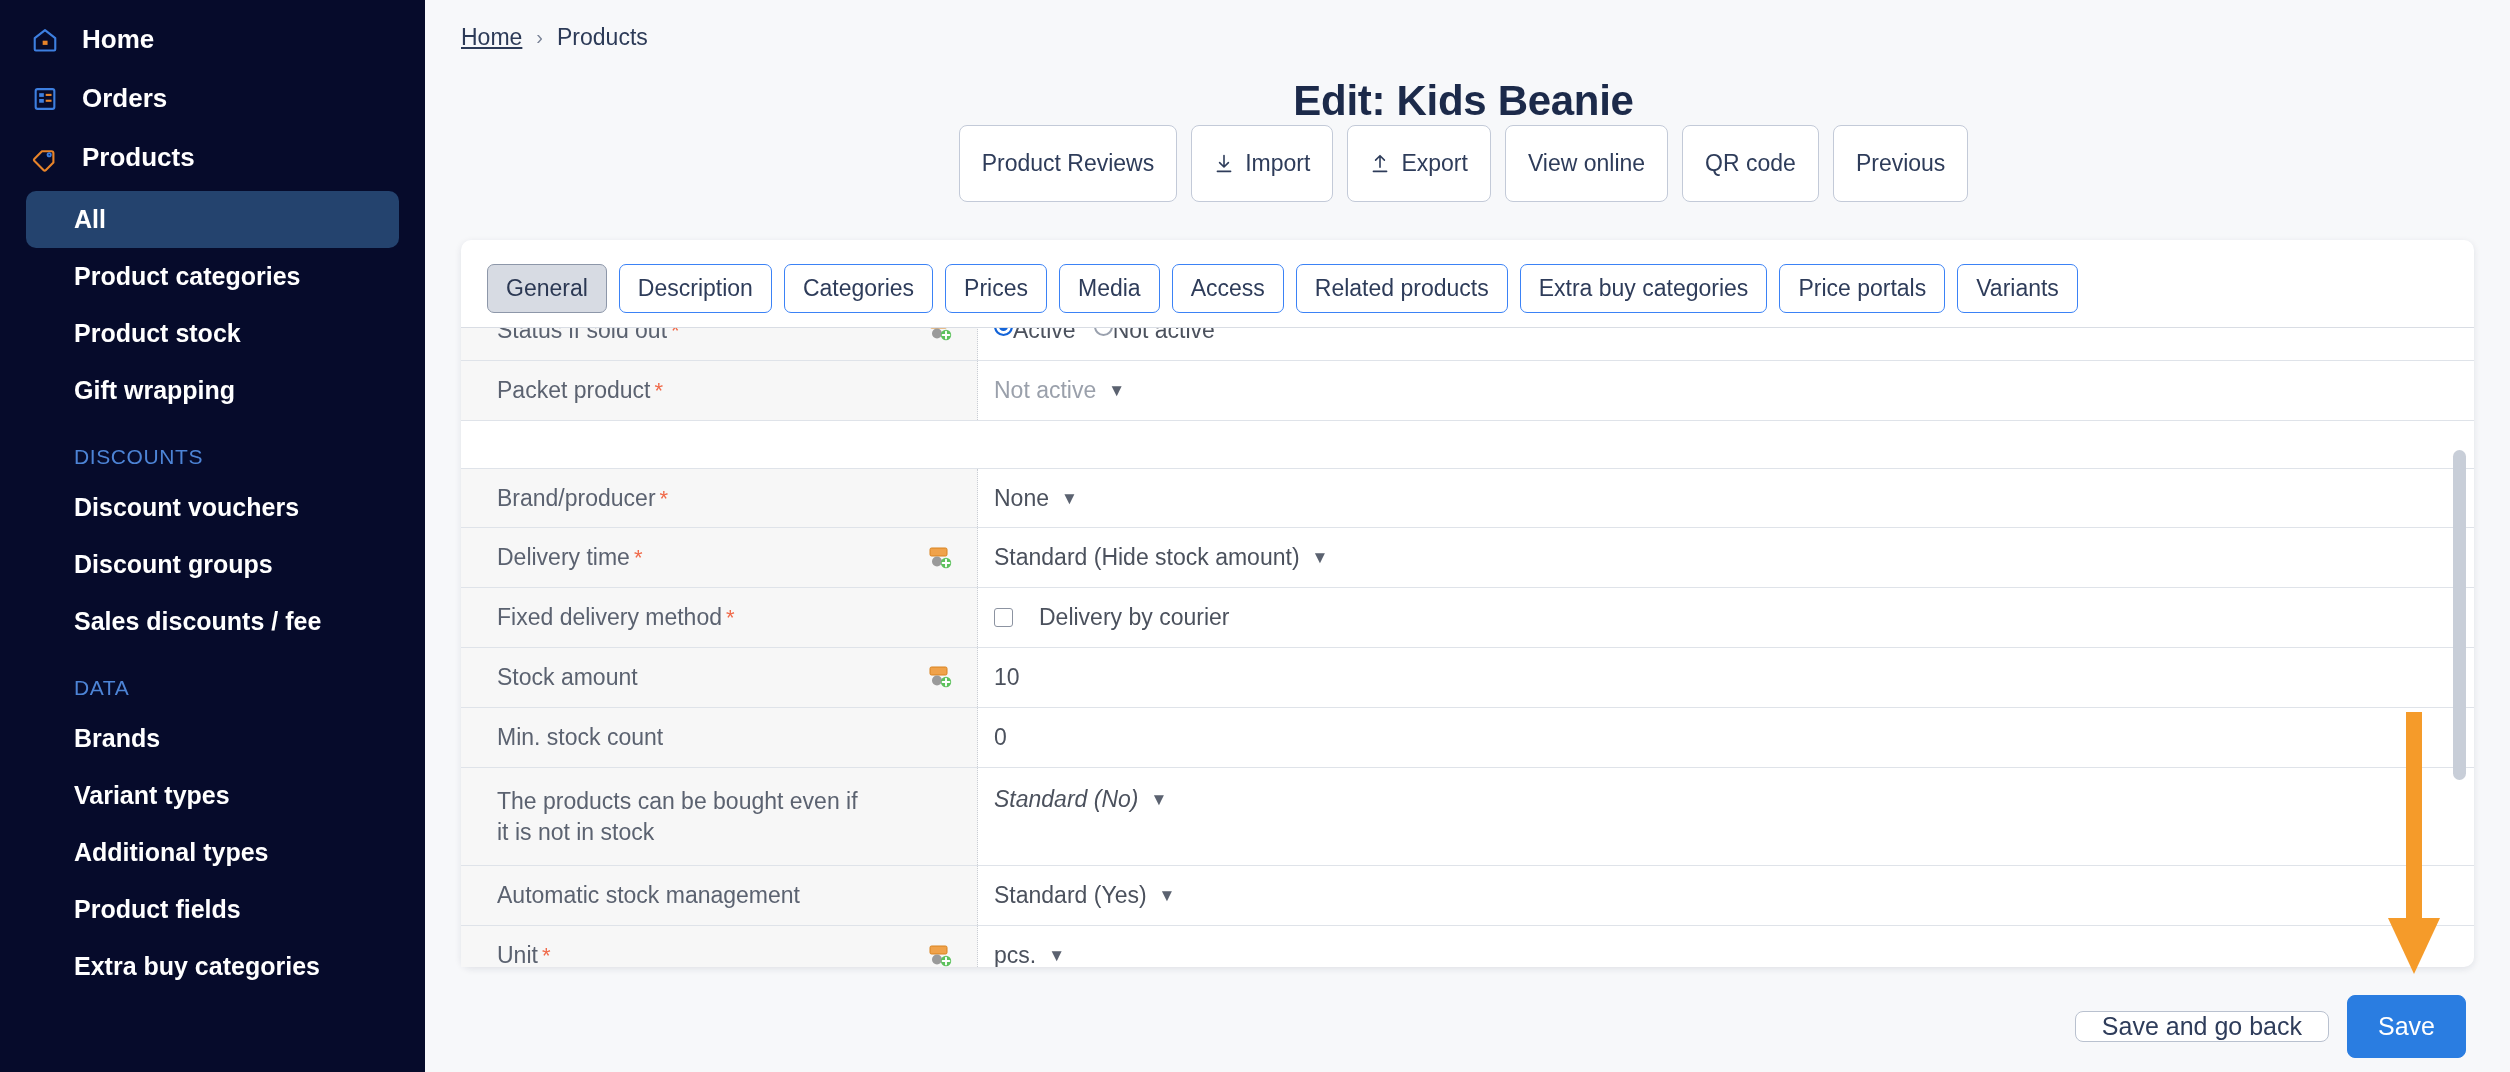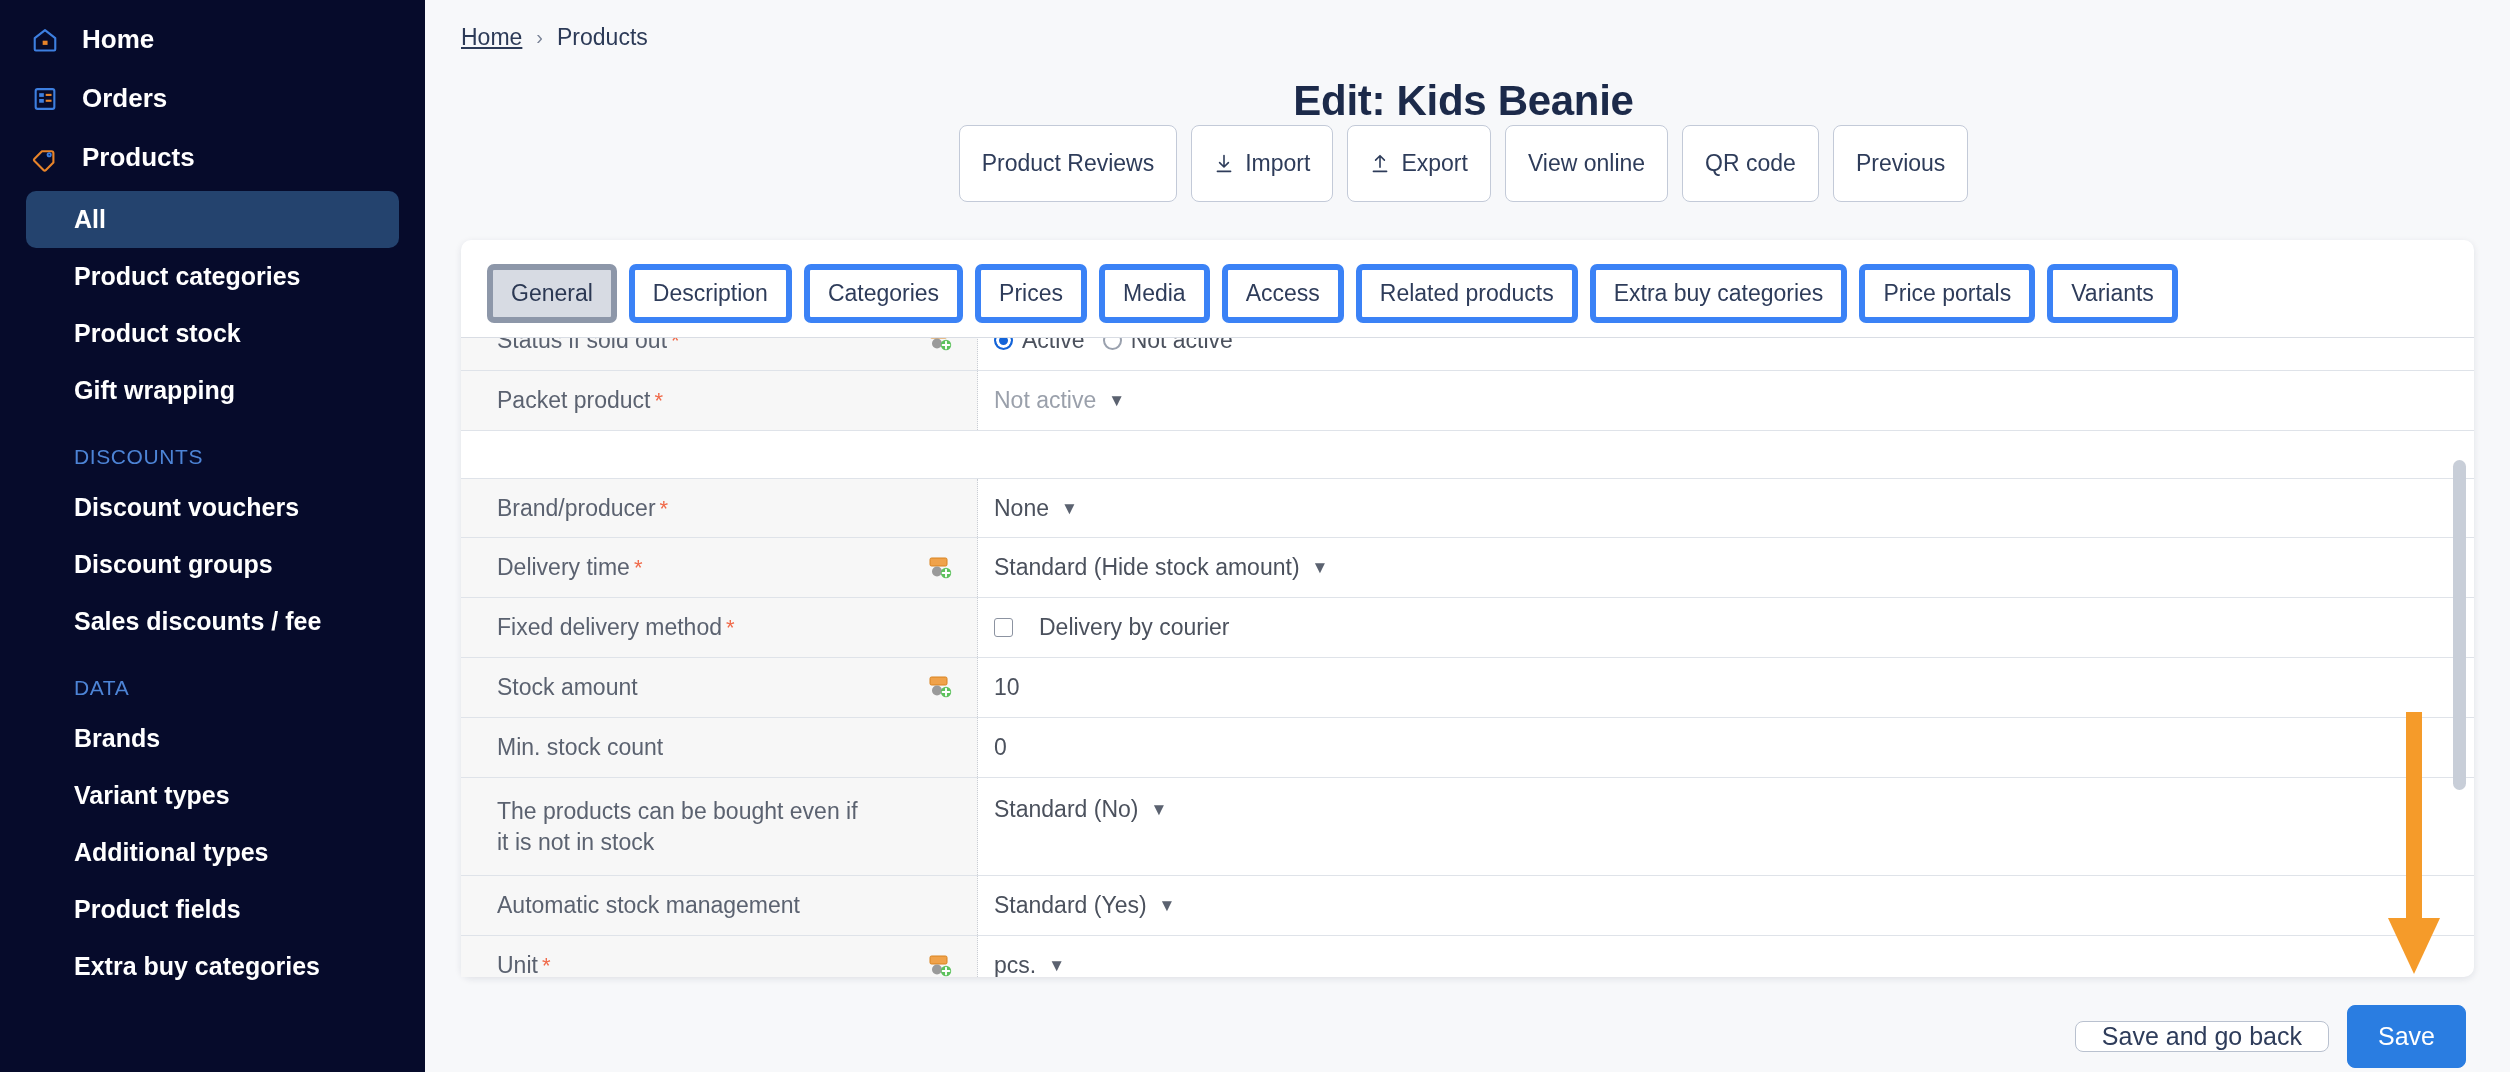--- a/index.html
+++ b/index.html
@@ -116,21 +116,21 @@
     box-shadow: 0 2px 7px rgba(20,30,60,0.10);
     position: relative;
   }
   .tabbar {
     display: flex;
     gap: 12px;
     padding: 24px 26px 14px 26px;
     flex-wrap: nowrap;
   }
   .tab {
-    border: 6px solid #3b82f6;
+    border: 1px solid #3b82f6;
     border-radius: 7px;
     background: #ffffff;
     color: #2e3c5a;
     font-size: 23px;
     padding: 10px 18px;
     cursor: pointer;
     white-space: nowrap;
     font-family: "Liberation Sans", sans-serif;
   }
   .tab.active {
@@ -172,21 +172,21 @@
     padding: 14px 22px 14px 16px;
     display: flex;
     align-items: center;
     color: #4b515d;
     font-size: 23px;
   }
   .fvalue.muted { color: #9aa0ab; }
   .select-val { display: flex; align-items: center; gap: 12px; cursor: pointer; }
   .chev { font-size: 17px; color: #5b6270; line-height: 1; }
   .radio-group { display: flex; align-items: center; gap: 18px; }
-  .radio-opt { display: flex; align-items: center; gap: 9px; cursor: pointer; }
+  .radio-opt { display: flex; align-items: flex-start; cursor: pointer; }
   .radio {
     width: 19px; height: 19px; border-radius: 50%;
     border: 2px solid #9aa1ae; background:#fff;
     display:inline-block; position: relative; flex:0 0 19px;
   }
   .radio.checked { border-color: #1464d8; background: #1464d8; box-shadow: inset 0 0 0 3px #ffffff; }
   .cbox-opt { display: flex; align-items: center; gap: 26px; cursor: pointer; }
   .cbox {
     width: 19px; height: 19px; border: 1.5px solid #8c93a1;
     border-radius: 3px; background:#fff; flex:0 0 19px;
@@ -501,21 +501,21 @@
             <div class="flabel">
               <span>Min. stock count</span>
             </div>
             <div class="fvalue">0</div>
           </div>
 
           <div class="frow">
             <div class="flabel" style="align-items:flex-start;padding-top:18px;padding-bottom:18px;">
               <span style="max-width:370px;display:block;">The products can be bought even if it is not in stock</span>
             </div>
-            <div class="fvalue" style="align-items:flex-start;padding-top:18px;">
+            <div class="fvalue" style="align-items:flex-start;padding-top:18px;font-style:italic;">
               <span class="select-val">
                 <span>Standard (No)</span>
                 <span class="chev">▼</span>
               </span>
             </div>
           </div>
 
           <div class="frow">
             <div class="flabel">
               <span>Automatic stock management</span>

